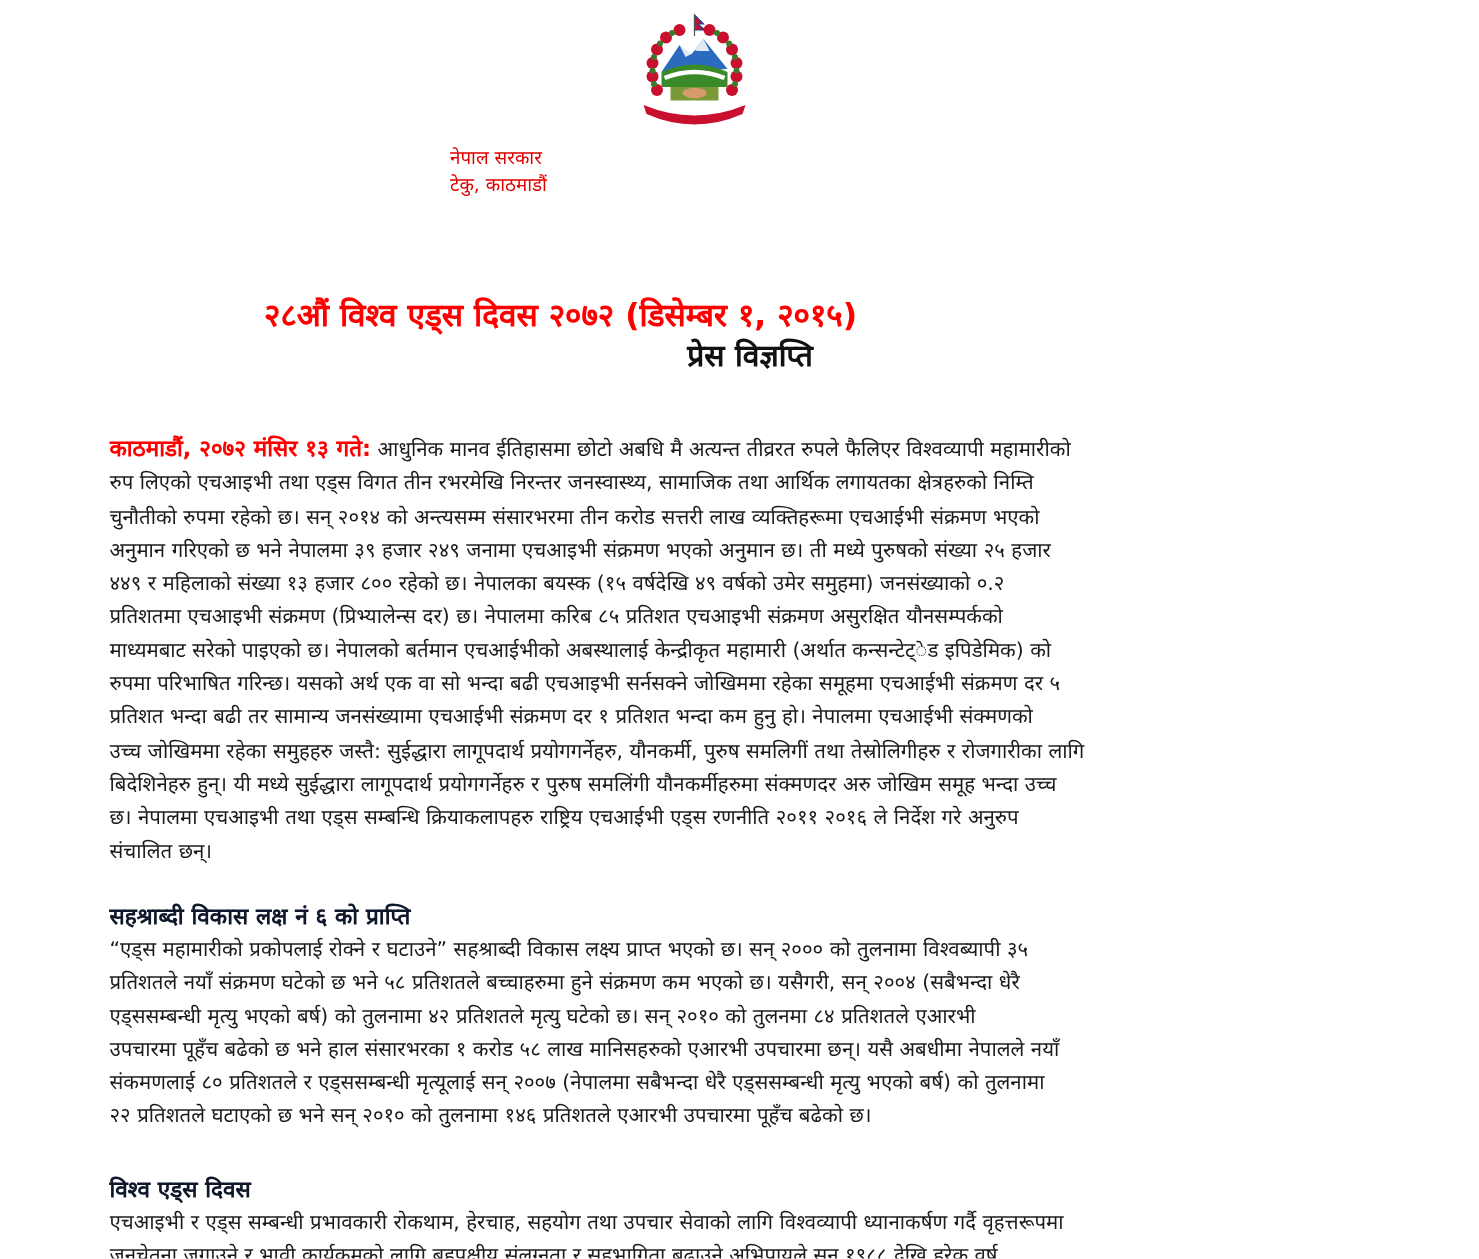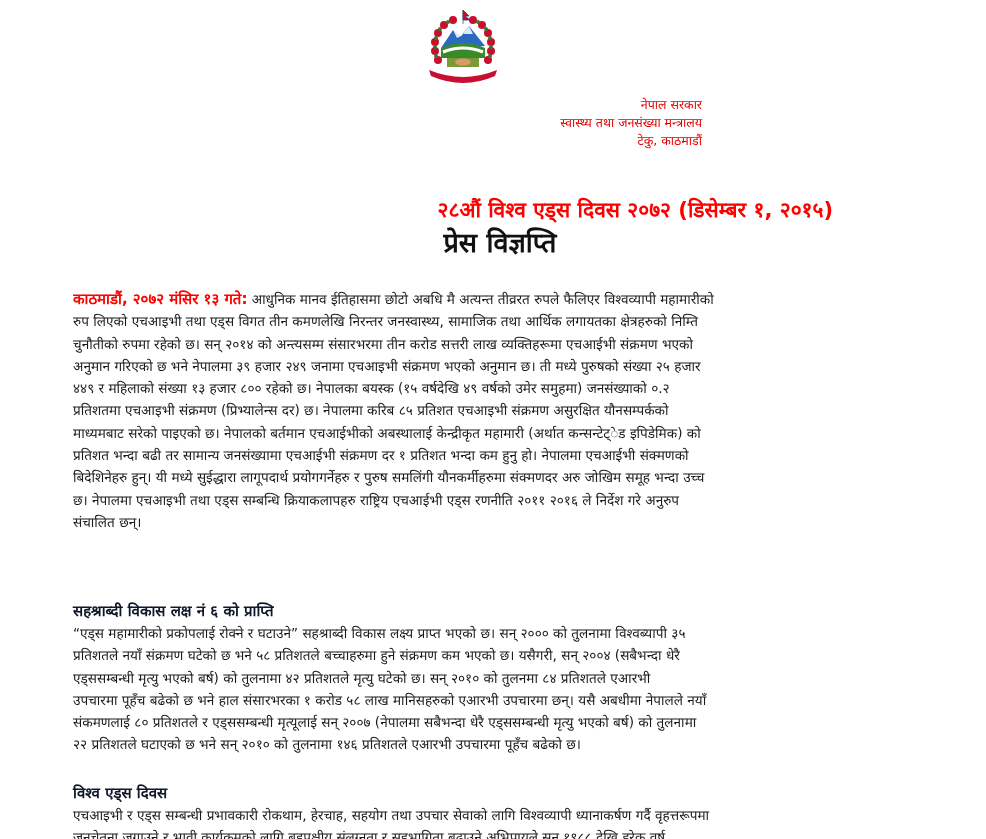--- a/index.html
+++ b/index.html
@@ -1,25 +1,25 @@
 <!DOCTYPE html>
 <html><head>
 <meta charset="utf-8">
 <style>
   html, body { margin:0; padding:0; background:#ffffff; }
   body { width:986px; height:839px; overflow:hidden; position:relative;
          font-family:"DejaVu Sans", "Liberation Sans", sans-serif; color:#111; }
   .emblem { position:absolute; left:423px; top:8px; width:80px; height:78px; }
-  .header { position:absolute; left:312px; width:390px; top:96px; text-align:right;
+  .header { position:absolute; left:300px; width:390px; top:96px; text-align:left;
             color:#e00000; font-size:12.5px; line-height:18px; }
   .header div { white-space:nowrap; }
-  .title { position:absolute; left:193px; width:640px; top:195px; text-align:right;
+  .title { position:absolute; left:176px; width:640px; top:195px; text-align:left;
            color:#ff0000; font-size:21px; font-weight:bold; white-space:nowrap; }
   .subtitle { position:absolute; left:180px; width:640px; top:223px; text-align:center;
-              color:#111; font-size:27px; font-weight:bold; }
+              color:#111; font-size:20px; font-weight:bold; }
   .para { position:absolute; left:73px; width:880px; font-size:13.6px; line-height:22.3px;
           color:#1a1a1a; white-space:nowrap; }
   .para div { overflow:hidden; }
   .lead { color:#ff0000; font-weight:bold; font-size:15px; }
   .heading { position:absolute; left:73px; color:#0f172a; font-weight:bold; font-size:15px; white-space:nowrap; }
 </style>
 </head>
 <body>
 
 <div class="emblem">
@@ -63,36 +63,37 @@
 
     <rect x="24" y="50" width="32" height="9" fill="#7a9a3a"></rect>
     <ellipse cx="40" cy="54" rx="8" ry="3.5" fill="#d79a6a"></ellipse>
 
     <path d="M6,62 Q40,76 74,62 L72,68 Q40,82 8,68 Z" fill="#c8102e"></path>
   </svg>
 </div>
 
 <div class="header">
   <div>नेपाल सरकार</div>
-  <div>स्वास्थ्य तथा जनसंख्या मन्त्रालय</div>
   <div>टेकु, काठमाडौं</div>
 </div>
 
 <div class="title">२८औं  विश्व एड्स दिवस  २०७२ (डिसेम्बर १, २०१५)</div>
 <div class="subtitle">प्रेस विज्ञप्ति</div>
 
 <div class="para" style="top:288px;">
   <div><span class="lead">काठमाडौं, २०७२ मंसिर १३ गते:</span><span> आधुनिक मानव ईतिहासमा छोटो अबधि मै अत्यन्त तीव्ररत रुपले फैलिएर विश्वव्यापी महामारीको</span></div>
-  <div>रुप लिएको  एचआइभी तथा एड्स विगत तीन कमणलेखि निरन्तर जनस्वास्थ्य, सामाजिक तथा आर्थिक लगायतका क्षेत्रहरुको निम्ति</div>
+  <div>रुप लिएको  एचआइभी तथा एड्स विगत तीन रभरमेखि निरन्तर जनस्वास्थ्य, सामाजिक तथा आर्थिक लगायतका क्षेत्रहरुको निम्ति</div>
   <div>चुनौतीको रुपमा रहेको छ। सन् २०१४ को अन्त्यसम्म संसारभरमा तीन करोड सत्तरी लाख व्यक्तिहरूमा एचआईभी संक्रमण भएको</div>
   <div>अनुमान गरिएको छ भने नेपालमा ३९ हजार २४९ जनामा एचआइभी संक्रमण भएको अनुमान छ। ती मध्ये पुरुषको संख्या २५ हजार</div>
   <div>४४९ र महिलाको संख्या १३ हजार ८०० रहेको छ। नेपालका बयस्क (१५ वर्षदेखि ४९ वर्षको उमेर समुहमा) जनसंख्याको  ०.२</div>
   <div>प्रतिशतमा एचआइभी संक्रमण (प्रिभ्यालेन्स दर) छ। नेपालमा करिब ८५ प्रतिशत एचआइभी संक्रमण असुरक्षित यौनसम्पर्कको</div>
   <div>माध्यमबाट सरेको पाइएको छ। नेपालको बर्तमान एचआईभीको अबस्थालाई केन्द्रीकृत महामारी (अर्थात कन्सन्टेट्ेड इपिडेमिक) को</div>
+  <div>रुपमा परिभाषित गरिन्छ।  यसको अर्थ एक वा सो भन्दा बढी एचआइभी सर्नसक्ने जोखिममा रहेका समूहमा एचआईभी संक्रमण दर ५</div>
   <div>प्रतिशत भन्दा बढी तर सामान्य जनसंख्यामा एचआईभी संक्रमण दर १ प्रतिशत भन्दा कम हुनु हो। नेपालमा एचआईभी संक्मणको</div>
+  <div>उच्च जोखिममा रहेका समुहहरु जस्तै: सुईद्धारा लागूपदार्थ प्रयोगगर्नेहरु, यौनकर्मी, पुरुष समलिगीं तथा तेस्रोलिगीहरु र रोजगारीका लागि</div>
   <div>बिदेशिनेहरु हुन्। यी मध्ये सुईद्धारा लागूपदार्थ प्रयोगगर्नेहरु र पुरुष समलिंगी यौनकर्मीहरुमा संक्मणदर अरु जोखिम समूह भन्दा उच्च</div>
   <div>छ। नेपालमा एचआइभी तथा एड्स सम्बन्धि क्रियाकलापहरु राष्ट्रिय एचआईभी एड्स रणनीति २०११ २०१६ ले निर्देश गरे अनुरुप</div>
   <div>संचालित छन्।</div>
 </div>
 
 <div class="heading" style="top:600px;">सहश्राब्दी विकास लक्ष नं ६ को प्राप्ति</div>
 <div class="para" style="top:622px;">
   <div>“एड्स महामारीको प्रकोपलाई रोक्ने र घटाउने” सहश्राब्दी विकास लक्ष्य प्राप्त भएको छ। सन् २००० को तुलनामा विश्वब्यापी ३५</div>
   <div>प्रतिशतले नयाँ संक्रमण घटेको छ भने ५८ प्रतिशतले बच्चाहरुमा हुने संक्रमण कम भएको छ। यसैगरी, सन् २००४ (सबैभन्दा धेरै</div>
   <div>एड्ससम्बन्धी मृत्यु भएको बर्ष) को तुलनामा ४२ प्रतिशतले मृत्यु घटेको छ। सन् २०१० को तुलनमा ८४ प्रतिशतले एआरभी</div>

